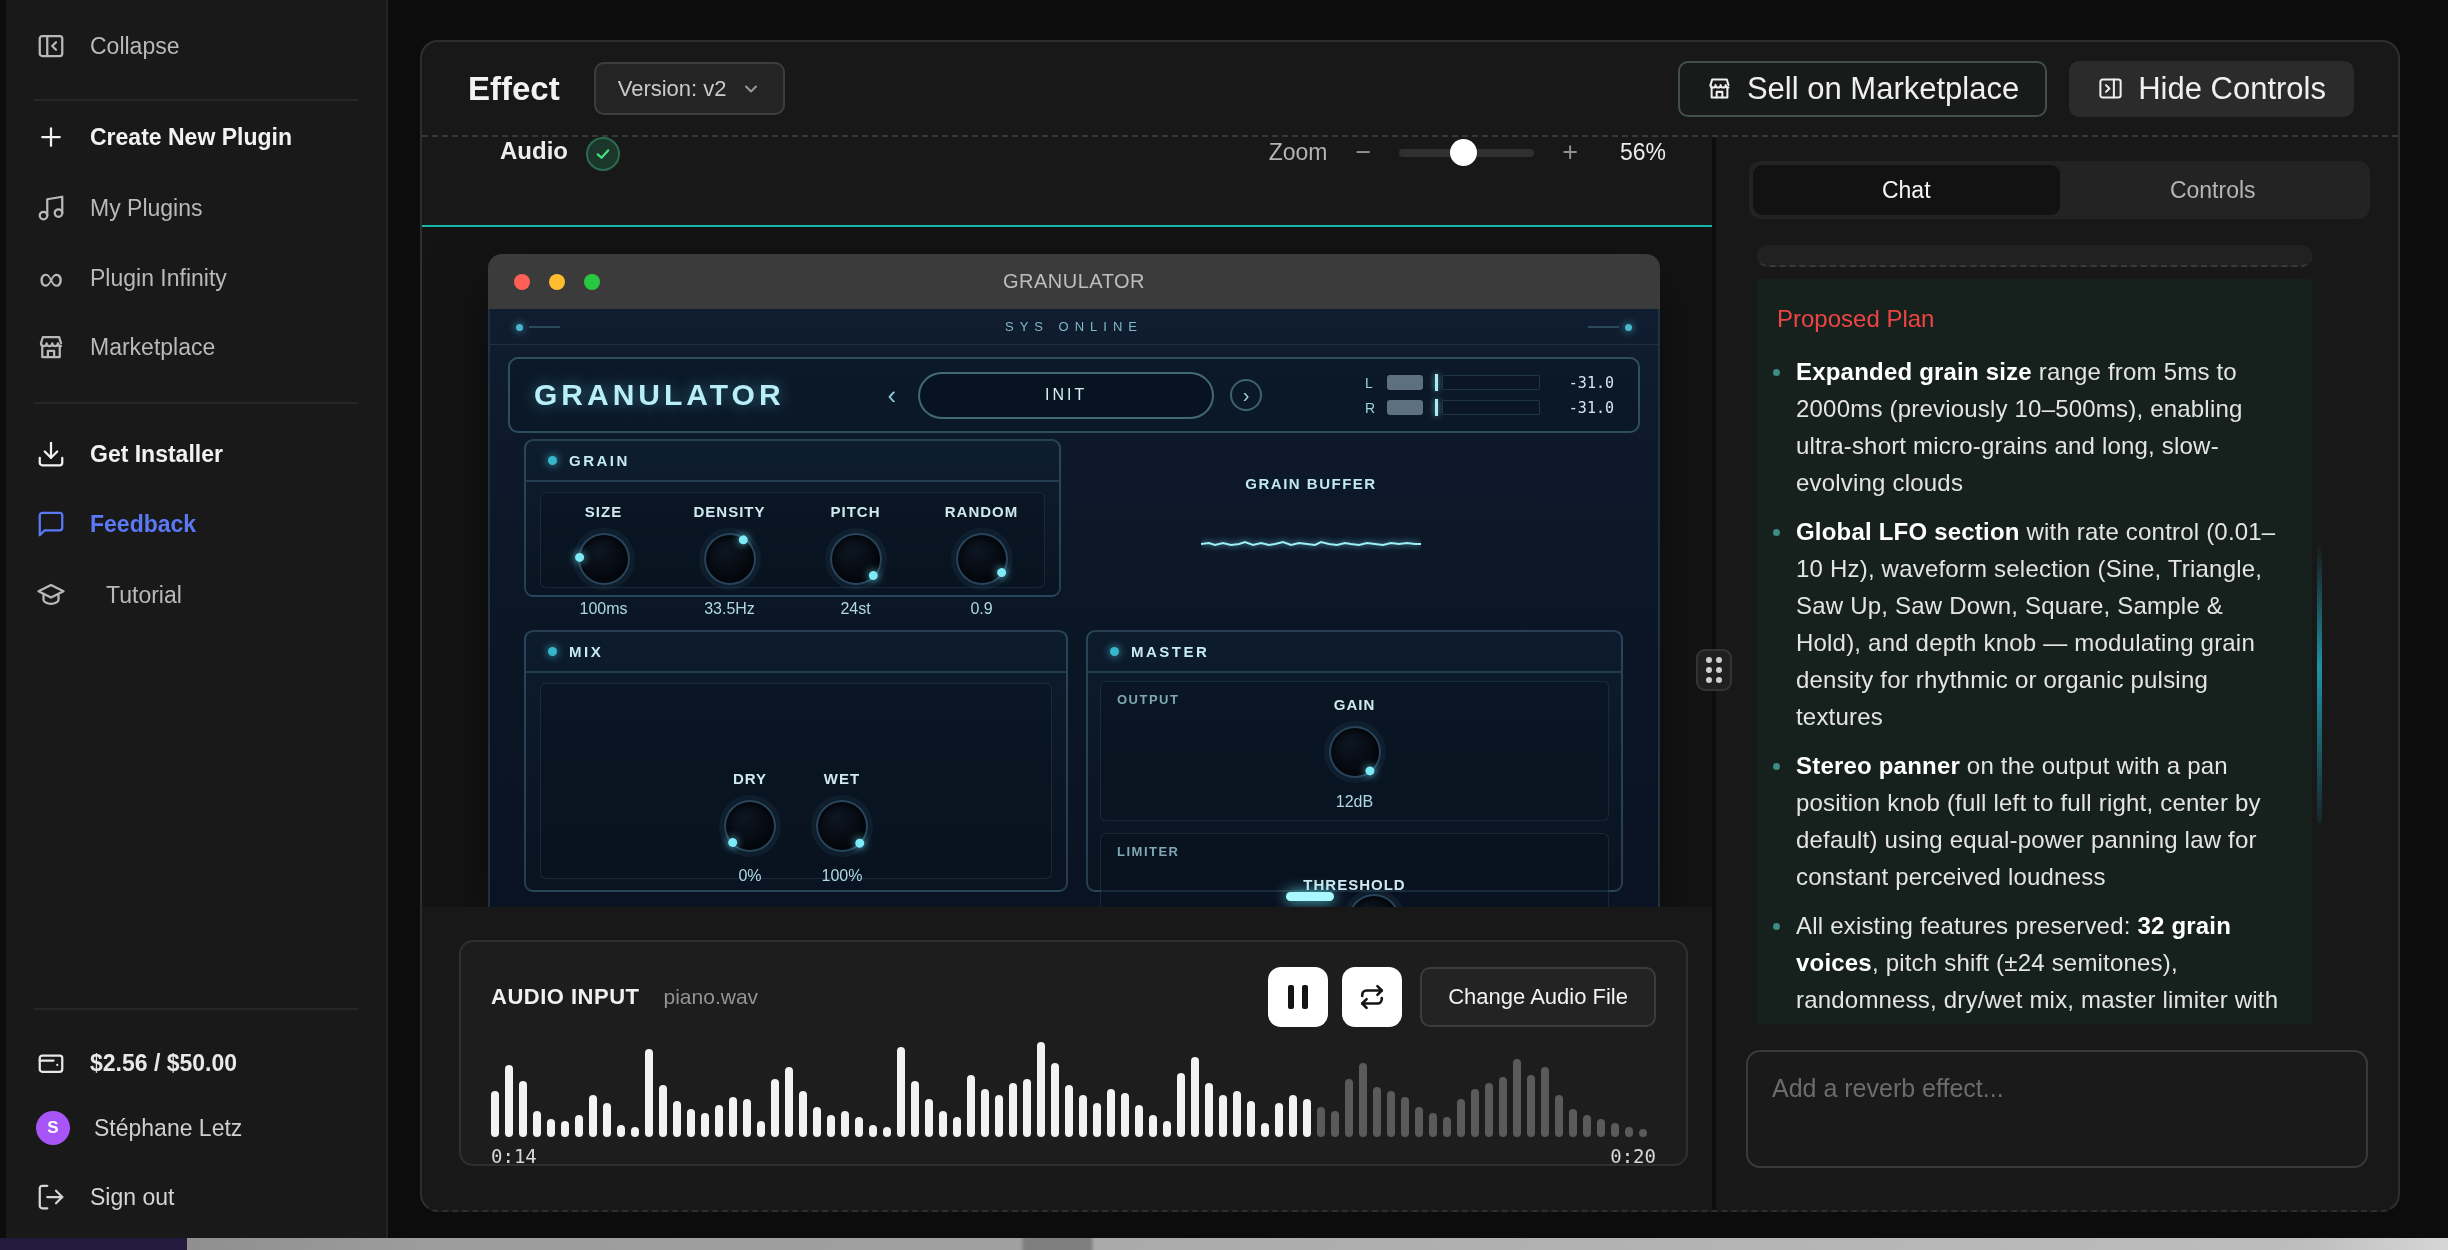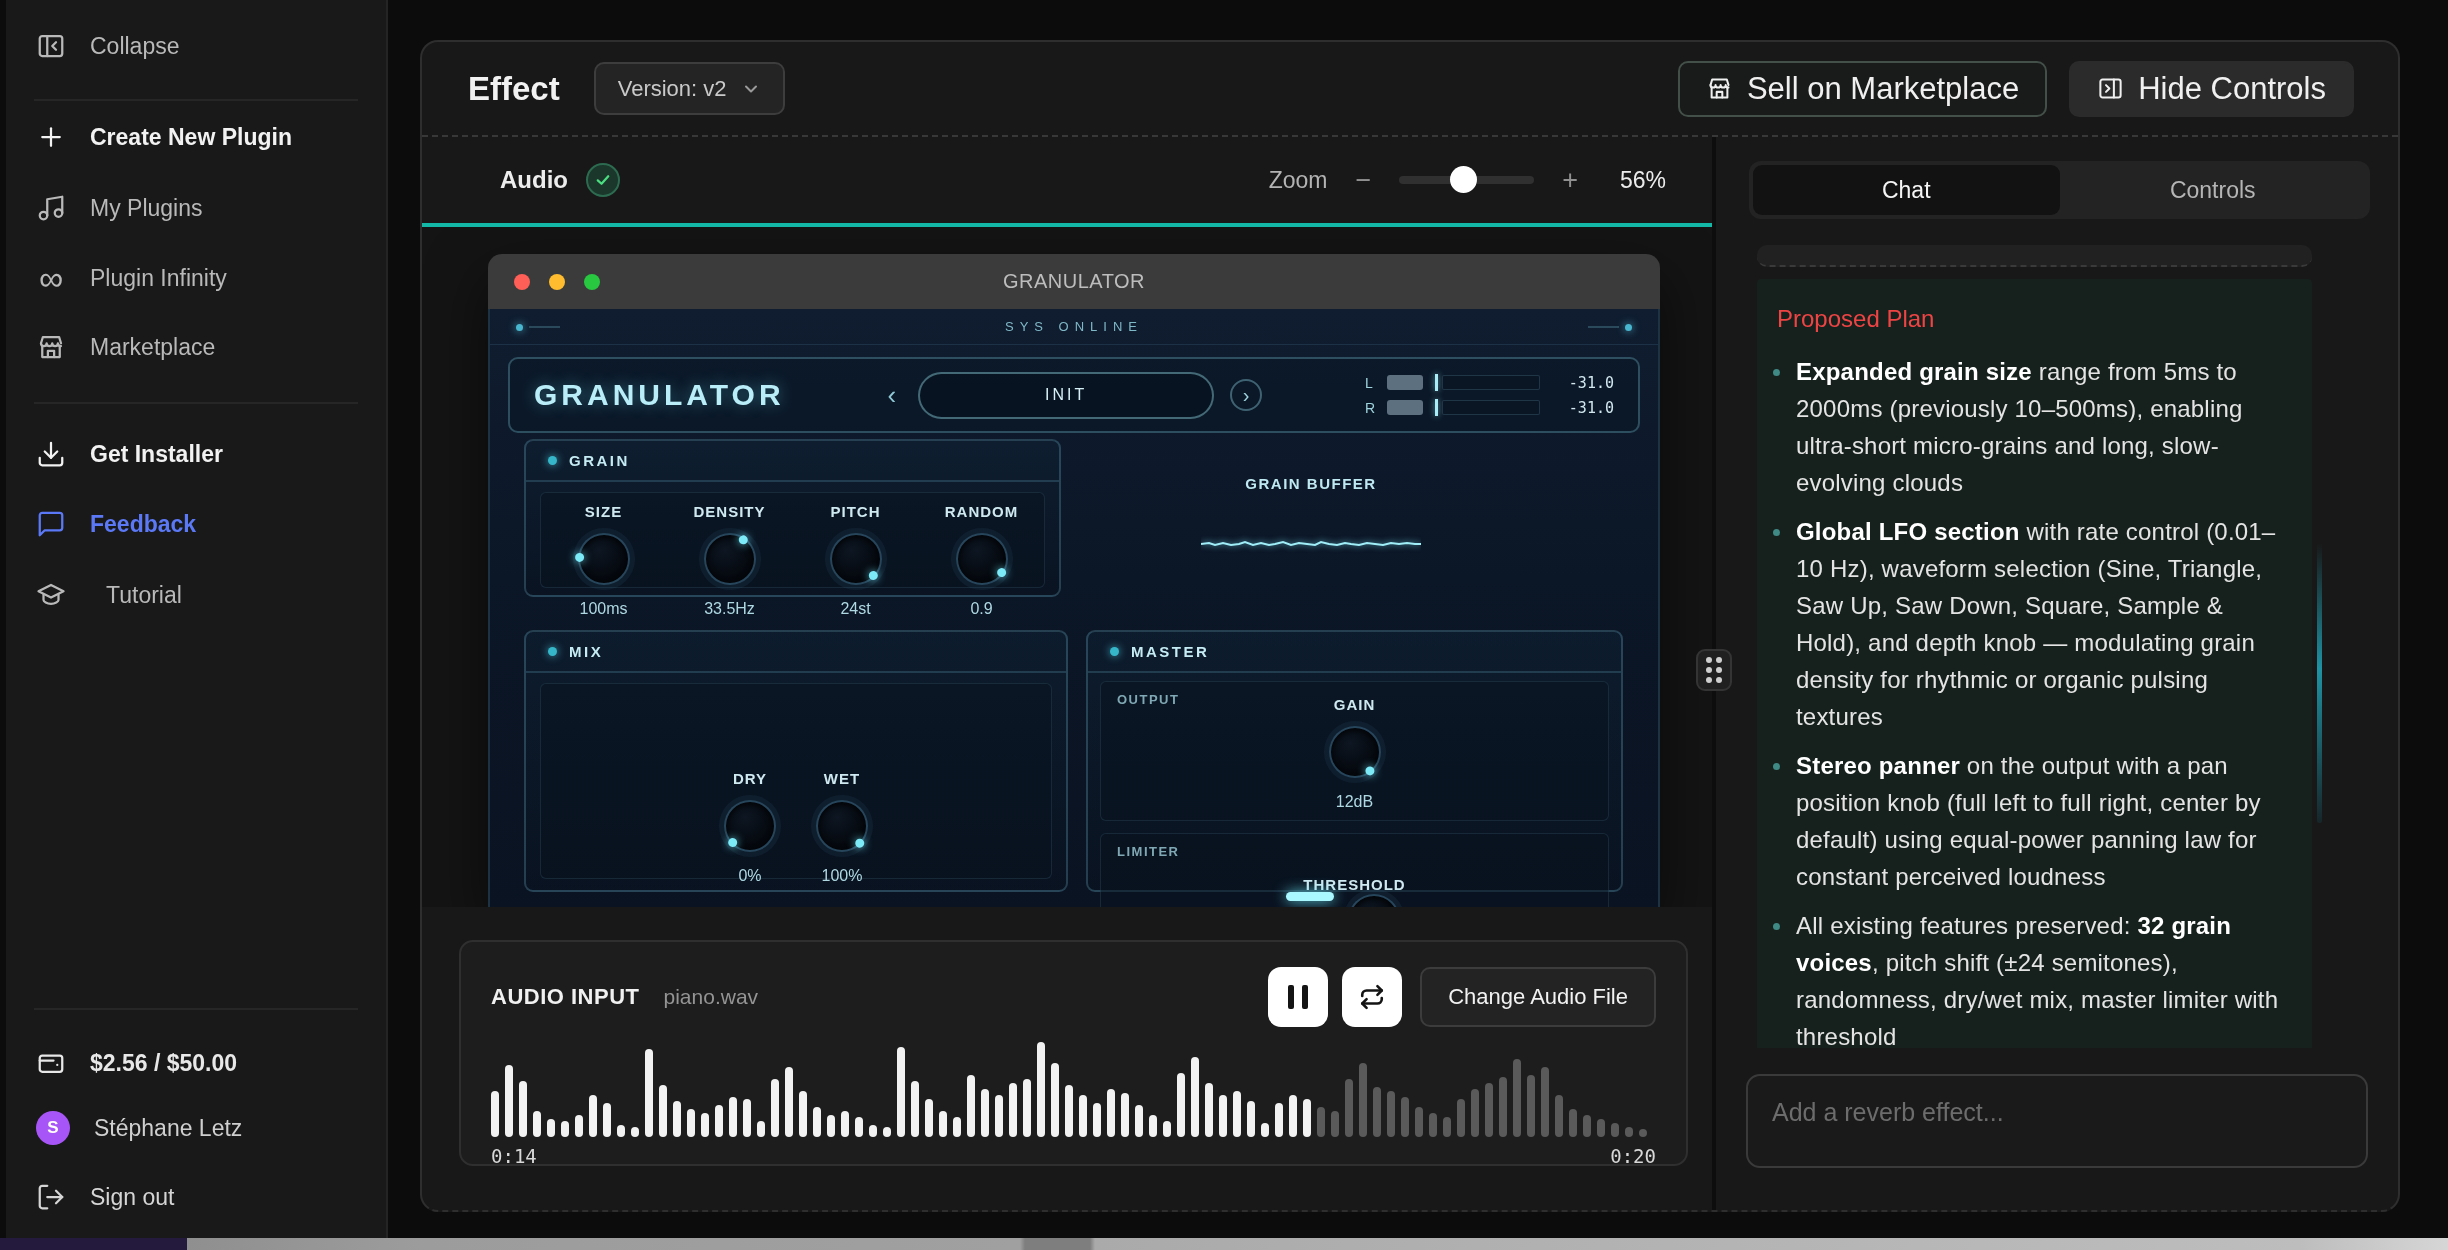--- a/index.html
+++ b/index.html
@@ -30,21 +30,21 @@
   .hbtn.hide { background:#2b2b2b; border:2px solid #2b2b2b; }
 
   .content { flex:1; display:flex; min-height:0; }
   .leftcol { width:1290px; flex:0 0 1290px; display:flex; flex-direction:column; min-height:0; }
   .vdiv { width:4px; flex:0 0 4px; background:#0d0d0d; position:relative; }
   .draghandle { position:absolute; left:-16px; top:512px; width:36px; height:42px; background:#202020; border:2px solid #343434; border-radius:9px; display:grid; grid-template-columns:repeat(2,6px); grid-template-rows:repeat(3,6px); gap:4px; place-content:center; cursor:col-resize; }
   .draghandle i { background:#cfcfcf; border-radius:50%; }
   .rightcol { flex:1; display:flex; flex-direction:column; min-height:0; }
 
   
-  .audiobar { height:90px; flex:0 0 90px; border-bottom:4px solid #14b8a6; display:flex; align-items:center; padding:0 46px 0 78px; }
+  .audiobar { height:90px; flex:0 0 90px; border-bottom:2px solid #14b8a6; display:flex; align-items:flex-start; padding:0 46px 0 78px; }
   .audiotab { font-size:24px; font-weight:600; color:#ededed; }
   .checkc { margin-left:18px; width:34px; height:34px; border-radius:50%; background:rgba(30,90,66,.45); border:2px solid #2c6b50; display:flex; align-items:center; justify-content:center; }
   .checkc svg { width:18px; height:18px; stroke:#4ade80; fill:none; stroke-width:3; stroke-linecap:round; stroke-linejoin:round; }
   .zoomwrap { margin-left:auto; display:flex; align-items:center; gap:28px; }
   .zlabel { font-size:23px; color:#b3b3b3; }
   .zsign { font-size:27px; color:#909090; cursor:pointer; }
   .ztrack { width:135px; height:8px; background:#303030; border-radius:4px; position:relative; cursor:pointer; }
   .zthumb { position:absolute; top:-10px; left:47%; width:27px; height:27px; margin-left:-13px; background:#ffffff; border-radius:50%; }
   .zpct { font-size:23px; color:#ececec; min-width:60px; text-align:right; }
 
@@ -112,21 +112,21 @@
   .chatscroll { flex:1; margin-top:24px; position:relative; overflow:hidden; }
   .scrolltop { position:absolute; left:41px; right:86px; top:2px; height:22px; background:#212121; border-radius:10px; border-bottom:2px dashed #3a3a3a; }
   .planmsg { position:absolute; left:41px; right:86px; top:36px; background:#16211d; border-radius:4px; border-bottom:2px solid #27443a; padding:26px 18px 26px 16px; }
   .plantitle { font-size:24px; color:#ef4444; margin:0 0 20px 4px; }
   .planlist { list-style:none; }
   .planlist li { display:flex; gap:16px; margin-bottom:12px; }
   .bdot { flex:0 0 7px; width:7px; height:7px; border-radius:50%; background:#3f8a85; margin-top:16px; }
   .planlist p { font-size:24px; line-height:37px; color:#e4e4e4; letter-spacing:.2px; }
   .planlist b { color:#ffffff; font-weight:700; }
   .chatthumb { position:absolute; right:76px; top:300px; width:5px; height:280px; border-radius:3px; background:linear-gradient(180deg,rgba(94,234,212,0) 0%,rgba(34,211,238,.65) 45%,rgba(14,116,144,.15) 100%); }
-  .chatinputwrap { margin:26px 30px 42px 30px; height:94px; }
+  .chatinputwrap { margin:26px 30px 42px 30px; height:118px; }
   .chatinput { width:100%; height:100%; background:#1a1a1a; border:2px solid #3a3a3a; border-radius:14px; padding:22px 24px; font-family:"Liberation Sans","DejaVu Sans",sans-serif; font-size:25px; color:#dddddd; resize:none; outline:none; }
   .chatinput::placeholder { color:#6c6c6c; }
 
   
   .osstrip { position:absolute; left:0; bottom:0; width:2448px; height:12px;
     background:linear-gradient(90deg,#231a3d 0,#231a3d 187px,#8f8f8f 187px,#9c9c9c 420px,#a0a0a0 1020px,#7e7e7e 1025px,#7e7e7e 1090px,#aaaaaa 1095px,#bdbdbd 2300px,#d6d6d6 2448px); }
 </style>
 </head>
 <body>
 

